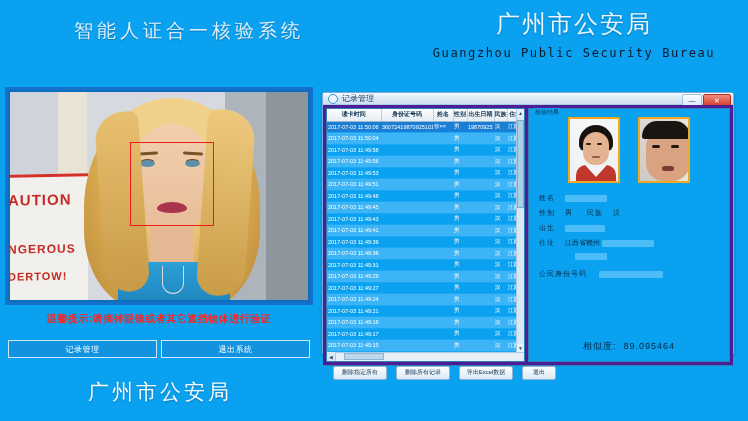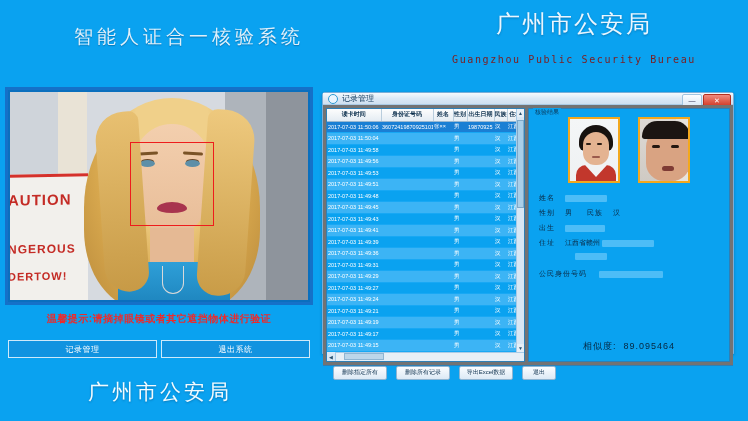--- a/index.html
+++ b/index.html
@@ -6,38 +6,38 @@
   body {
     width: 748px; height: 421px;
     background: #0aa2f0;
     font-family: "Liberation Sans", "DejaVu Sans", sans-serif;
     overflow: hidden;
     position: relative;
   }
 
   
   .hdr-left {
-    position: absolute; left: 0; top: 24px; width: 378px;
+    position: absolute; left: 0; top: 18px; width: 378px;
     text-align: center;
     color: #dff0fb; font-size: 19px; letter-spacing: 4px;
     font-family: Liberation Sans, sans-serif;
     text-shadow: 0 1px 1px rgba(0,40,80,.35);
   }
   .hdr-right {
     position: absolute; left: 400px; top: 8px; width: 348px;
     text-align: center;
   }
   .hdr-right .cn {
     color: #eaf6ff; font-size: 24px; letter-spacing: 2px;
     font-family: "DejaVu Serif", serif;
     text-shadow: 0 1px 2px rgba(0,40,80,.35);
   }
   .hdr-right .en {
-    color: #7f1d1d; font-size: 10px; letter-spacing: 1.6px;
-    margin-top: 14px;
+    color: #0f172a; font-size: 12px; letter-spacing: 1.6px;
+    margin-top: 6px;
     font-family: "DejaVu Sans Mono", monospace;
   }
 
   
   .video-frame {
     position: absolute; left: 5px; top: 87px;
     width: 308px; height: 218px;
     border: 3px solid #1571c8;
     background: #0a6fbe;
     padding: 2px;
@@ -168,21 +168,21 @@
     background: linear-gradient(180deg,#fbfdff,#dbe9f6);
     font-size: 7px; color: #335; display:flex; align-items:center; justify-content:center;
     cursor: pointer;
   }
   .win-ctrls .c.close {
     background: linear-gradient(180deg,#f08b7e,#d33a26);
     border-color:#b3301f; color:#fff; width: 28px;
   }
 
   .win-body {
-    flex: 1; background: #737373;
+    flex: 1; background: #4c1d95;
     display: flex; padding: 3px; gap: 3px; position: relative;
   }
 
   
   .tbl-wrap {
     width: 199px; background:#0aa2f0;
     border: 1px solid #2f7fb5; display:flex; flex-direction:column;
     overflow: hidden;
   }
   table.rec { width: 100%; border-collapse: collapse; table-layout: fixed; }

